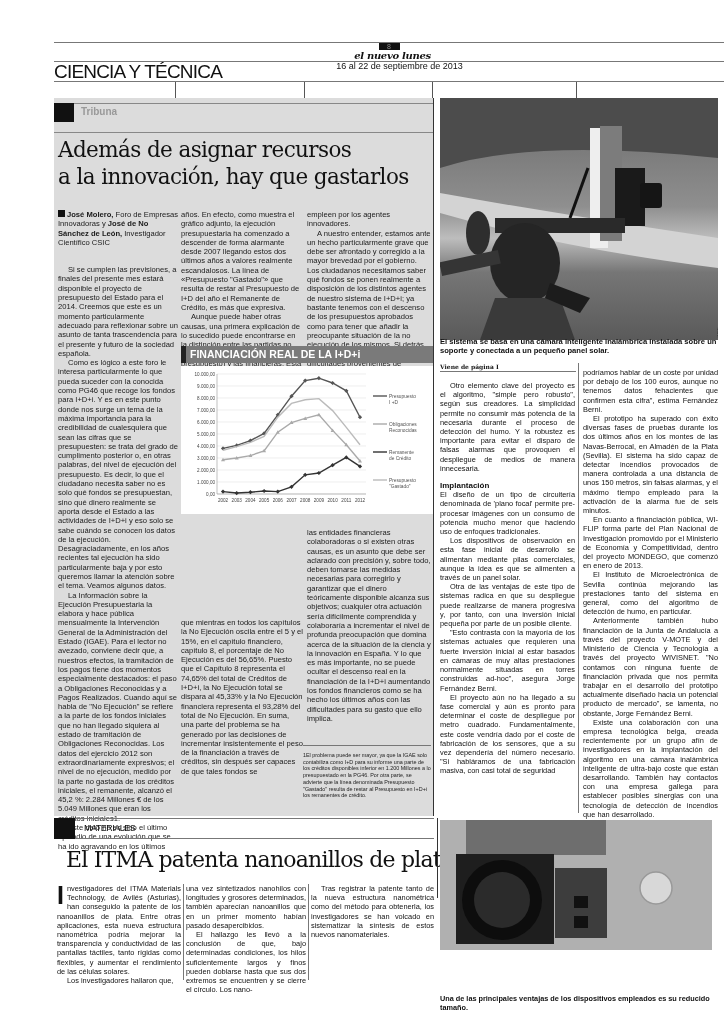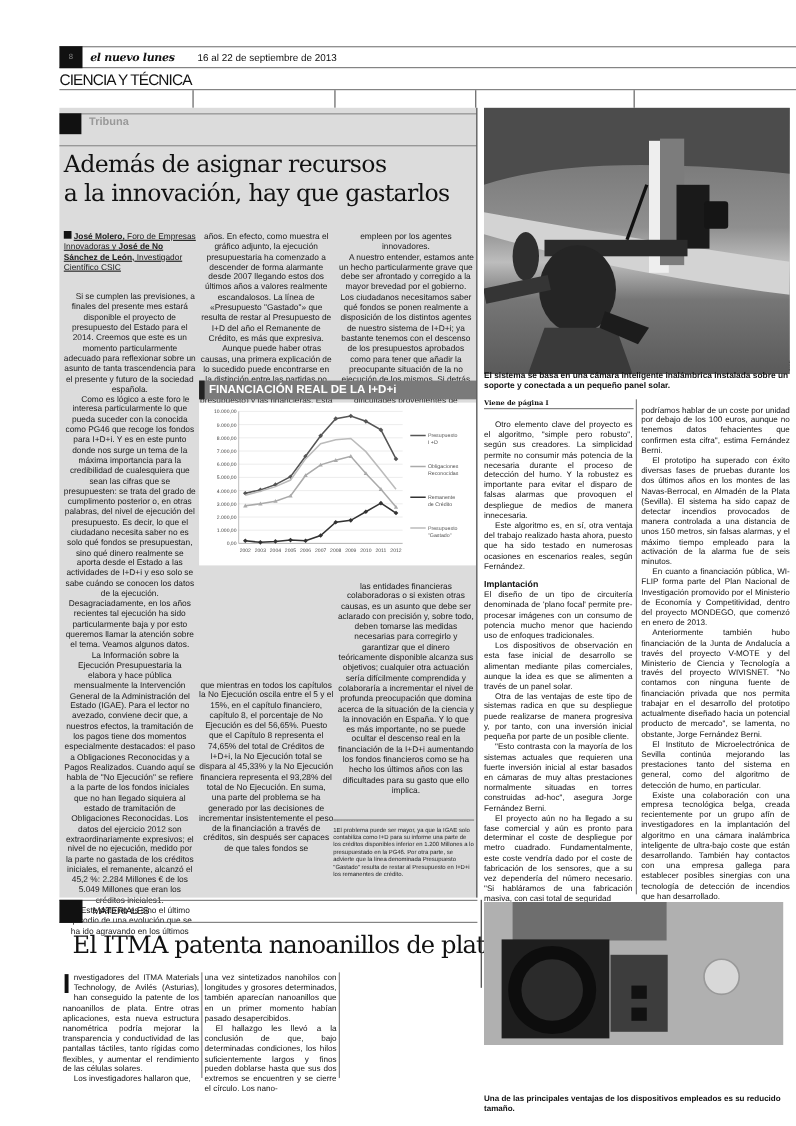--- a/index.html
+++ b/index.html
@@ -1,36 +1,36 @@
 <!DOCTYPE html>
 <html><head>
 <meta charset="utf-8">
 <style>
   * { box-sizing: border-box; margin: 0; padding: 0; }
   html, body { width: 724px; height: 1024px; background: #fff; overflow: hidden; }
   body { position: relative; font-family: "Liberation Sans", sans-serif; color: #111; }
 
-  .masthead { position: absolute; left: 54px; top: 42px; width: 670px; height: 20px; border-top: 1px solid #777; border-bottom: 1px solid #777; display: flex; align-items: center; }
+  .masthead { position: absolute; left: 54px; top: 42px; width: 670px; height: 20px; border-top: 1px solid #777; border-bottom: 1px solid #777; display: flex; align-items: center; flex-direction: column; }
   .masthead .pagenum { width: 21px; height: 20px; background: #111; color: #888; font-size: 7px; display: flex; align-items: center; justify-content: center; }
   .masthead .logo { font-family: "DejaVu Serif", serif; font-weight: bold; font-style: italic; font-size: 10px; margin-left: 7px; letter-spacing: -0.3px; }
   .masthead .date { font-size: 9px; margin-left: 21px; }
-  .section-title { position: absolute; left: 54px; top: 62px; width: 670px; height: 20px; font-size: 14px; letter-spacing: -0.8px; line-height: 20px; border-bottom: 1px solid #777; }
+  .section-title { position: absolute; left: 54px; top: 62px; width: 670px; height: 20px; font-size: 19px; letter-spacing: -0.8px; line-height: 20px; border-bottom: 1px solid #777; }
   .col-rules { position: absolute; left: 54px; top: 82px; height: 16px; width: 670px; }
   .col-rules span { position: absolute; top: 0; height: 16px; width: 1px; background: #555; }
 
   .tribuna { position: absolute; left: 54px; top: 98px; width: 379px; height: 718px; background: #dcdcdc; }
   .tribuna .kicker { position: absolute; left: 0; top: 5px; width: 379px; height: 30px; border-top: 1px solid #888; border-bottom: 1px solid #888; }
   .tribuna .kicker .sq { position: absolute; left: 0; top: -1px; width: 20px; height: 19px; background: #111; }
   .tribuna .kicker .lbl { position: absolute; left: 27px; top: 2px; font-size: 10px; color: #999; font-weight: bold; }
   .tribuna h1 { position: absolute; left: 4px; top: 38px; width: 372px; font-family: "DejaVu Serif", serif; font-weight: normal; font-size: 21.5px; line-height: 27px; letter-spacing: -0.6px; color: #111; }
 
   .col { position: absolute; font-size: 7.6px; line-height: 9.3px; color: #1a1a1a; }
-  .col p { text-indent: 10px; margin-bottom: 0; text-align: center; }
+  .col p { text-indent: 10px; margin-bottom: 0; }
   .col p.noindent { text-indent: 0; }
-  .byline { font-size: 7.6px; line-height: 9.3px; margin-bottom: 18px; text-decoration: underline; }
+  .byline { font-size: 7.6px; line-height: 9.3px; margin-bottom: 18px; }
   .byline b { font-weight: bold; }
   .byline .sq { display: inline-block; width: 7px; height: 7px; background: #111; margin-right: 2px; }
 
   .chart-box { position: absolute; left: 127px; top: 248px; width: 252px; height: 168px; }
   .chart-title { height: 17px; background: #7a7a7a; color: #fff; font-weight: bold; font-size: 10.5px; line-height: 17px; padding-left: 4px; border-left: 5px solid #222; }
   .chart-area { position: absolute; top: 20px; left: 0; width: 252px; height: 148px; background: #fff; }
 
   .pullquote { position: absolute; left: 127px; top: 428px; width: 110px; border-top: 1px solid #555; padding-top: 4px; font-weight: bold; font-size: 10.3px; line-height: 12.4px; color: #111; }
   .footnote { position: absolute; left: 249px; top: 647px; width: 128px; border-top: 1px solid #777; padding-top: 6px; font-size: 5.4px; line-height: 6.7px; color: #222; }
 
@@ -221,55 +221,55 @@
     <path d="M110 185 L150 200 L140 215 L105 200Z" fill="#1c1c1c"></path>
   </svg>
   <span class="credit">IMSE</span>
 </div>
 <div class="caption" style="left:440px; top:337px; width:278px;">El sistema se basa en una cámara inteligente inalámbrica instalada sobre un soporte y conectada a un pequeño panel solar.</div>
 
 <div class="viene">Viene de página I</div>
 
 <div class="rcol" style="left:440px; top:381px; width:135px;">
   <p>Otro elemento clave del proyecto es el algoritmo, "simple pero robusto", según sus creadores. La simplicidad permite no consumir más potencia de la necesaria durante el proceso de detección del humo. Y la robustez es importante para evitar el disparo de falsas alarmas que provoquen el despliegue de medios de manera innecesaria.</p>
-  <p>Este algoritmo es, en sí, otra ventaja del trabajo realizado hasta ahora, puesto que ha sido testado en numerosas ocasiones en escenarios reales, según Fernández.</p>
   <h4>Implantación</h4>
   <p class="noindent">El diseño de un tipo de circuitería denominada de 'plano focal' permite pre-procesar imágenes con un consumo de potencia mucho menor que haciendo uso de enfoques tradicionales.</p>
   <p>Los dispositivos de observación en esta fase inicial de desarrollo se alimentan mediante pilas comerciales, aunque la idea es que se alimenten a través de un panel solar.</p>
   <p>Otra de las ventajas de este tipo de sistemas radica en que su despliegue puede realizarse de manera progresiva y, por tanto, con una inversión inicial pequeña por parte de un posible cliente.</p>
   <p>"Esto contrasta con la mayoría de los sistemas actuales que requieren una fuerte inversión inicial al estar basados en cámaras de muy altas prestaciones normalmente situadas en torres construidas ad-hoc", asegura Jorge Fernández Berni.</p>
   <p>El proyecto aún no ha llegado a su fase comercial y aún es pronto para determinar el coste de despliegue por metro cuadrado. Fundamentalmente, este coste vendría dado por el coste de fabricación de los sensores, que a su vez dependería del número necesario. "Si habláramos de una fabricación masiva, con casi total de seguridad</p>
 </div>
 <div class="vrule" style="left:578px; top:363px; height:450px; background:#777;"></div>
 <div class="rcol" style="left:583px; top:368px; width:135px;">
   <p class="noindent">podríamos hablar de un coste por unidad por debajo de los 100 euros, aunque no tenemos datos fehacientes que confirmen esta cifra", estima Fernández Berni.</p>
   <p>El prototipo ha superado con éxito diversas fases de pruebas durante los dos últimos años en los montes de las Navas-Berrocal, en Almadén de la Plata (Sevilla). El sistema ha sido capaz de detectar incendios provocados de manera controlada a una distancia de unos 150 metros, sin falsas alarmas, y el máximo tiempo empleado para la activación de la alarma fue de seis minutos.</p>
   <p>En cuanto a financiación pública, WI-FLIP forma parte del Plan Nacional de Investigación promovido por el Ministerio de Economía y Competitividad, dentro del proyecto MONDEGO, que comenzó en enero de 2013.</p>
+  <p>El Instituto de Microelectrónica de Sevilla continúa mejorando las prestaciones tanto del sistema en general, como del algoritmo de detección de humo, en particular.</p>
   <p>Anteriormente también hubo financiación de la Junta de Andalucía a través del proyecto V-MOTE y del Ministerio de Ciencia y Tecnología a través del proyecto WIVISNET. "No contamos con ninguna fuente de financiación privada que nos permita trabajar en el desarrollo del prototipo actualmente diseñado hacia un potencial producto de mercado", se lamenta, no obstante, Jorge Fernández Berni.</p>
-  <p>El Instituto de Microelectrónica de Sevilla continúa mejorando las prestaciones tanto del sistema en general, como del algoritmo de detección de humo, en particular.</p>
   <p>Existe una colaboración con una empresa tecnológica belga, creada recientemente por un grupo afín de investigadores en la implantación del algoritmo en una cámara inalámbrica inteligente de ultra-bajo coste que están desarrollando. También hay contactos con una empresa gallega para establecer posibles sinergias con una tecnología de detección de incendios que han desarrollado.</p>
 </div>
 
 <div class="mat-kicker">
   <div class="sq"></div>
   <span class="lbl">MATERIALES</span>
 </div>
 <div class="mat-title">El ITMA patenta nanoanillos de plata</div>
 
 <div class="rcol" style="left:57px; top:884px; width:124px;">
   <p class="noindent"><span class="dropcap">I</span><span>nvestigadores del ITMA Materials Technology, de Avilés (Asturias), han conseguido la patente de los nanoanillos de plata. Entre otras aplicaciones, esta nueva estructura nanométrica podría mejorar la transparencia y conductividad de las pantallas táctiles, tanto rígidas como flexibles, y aumentar el rendimiento de las células solares.</span></p>
   <p>Los investigadores hallaron que,</p>
 </div>
 <div class="vrule" style="left:183px; top:884px; height:96px; background:#777;"></div>
 <div class="rcol" style="left:186px; top:884px; width:120px;">
   <p class="noindent">una vez sintetizados nanohilos con longitudes y grosores determinados, también aparecían nanoanillos que en un primer momento habían pasado desapercibidos.</p>
   <p>El hallazgo les llevó a la conclusión de que, bajo determinadas condiciones, los hilos suficientemente largos y finos pueden doblarse hasta que sus dos extremos se encuentren y se cierre el círculo. Los nano-</p>
 </div>
 <div class="vrule" style="left:308px; top:884px; height:96px; background:#777;"></div>
 <div class="rcol" style="left:311px; top:884px; width:123px;">
+  <p>Tras registrar la patente tanto de la nueva estructura nanométrica como del método para obtenerla, los investigadores se han volcado en sistematizar la síntesis de estos nuevos nanomateriales.</p>
 </div>
 <div class="vrule" style="left:437px; top:818px; height:80px;"></div>
 
 <div class="photo2">
   <svg width="272" height="130">
     <rect x="0" y="0" width="272" height="130" fill="#b0b0b0"></rect>
     <rect x="26" y="0" width="140" height="35" fill="#6e6e6e"></rect>
     <rect x="16" y="34" width="98" height="90" fill="#1e1e1e"></rect>
     <circle cx="62" cy="80" r="40" fill="#0d0d0d"></circle>
     <circle cx="62" cy="80" r="28" fill="#2b2b2b"></circle>

